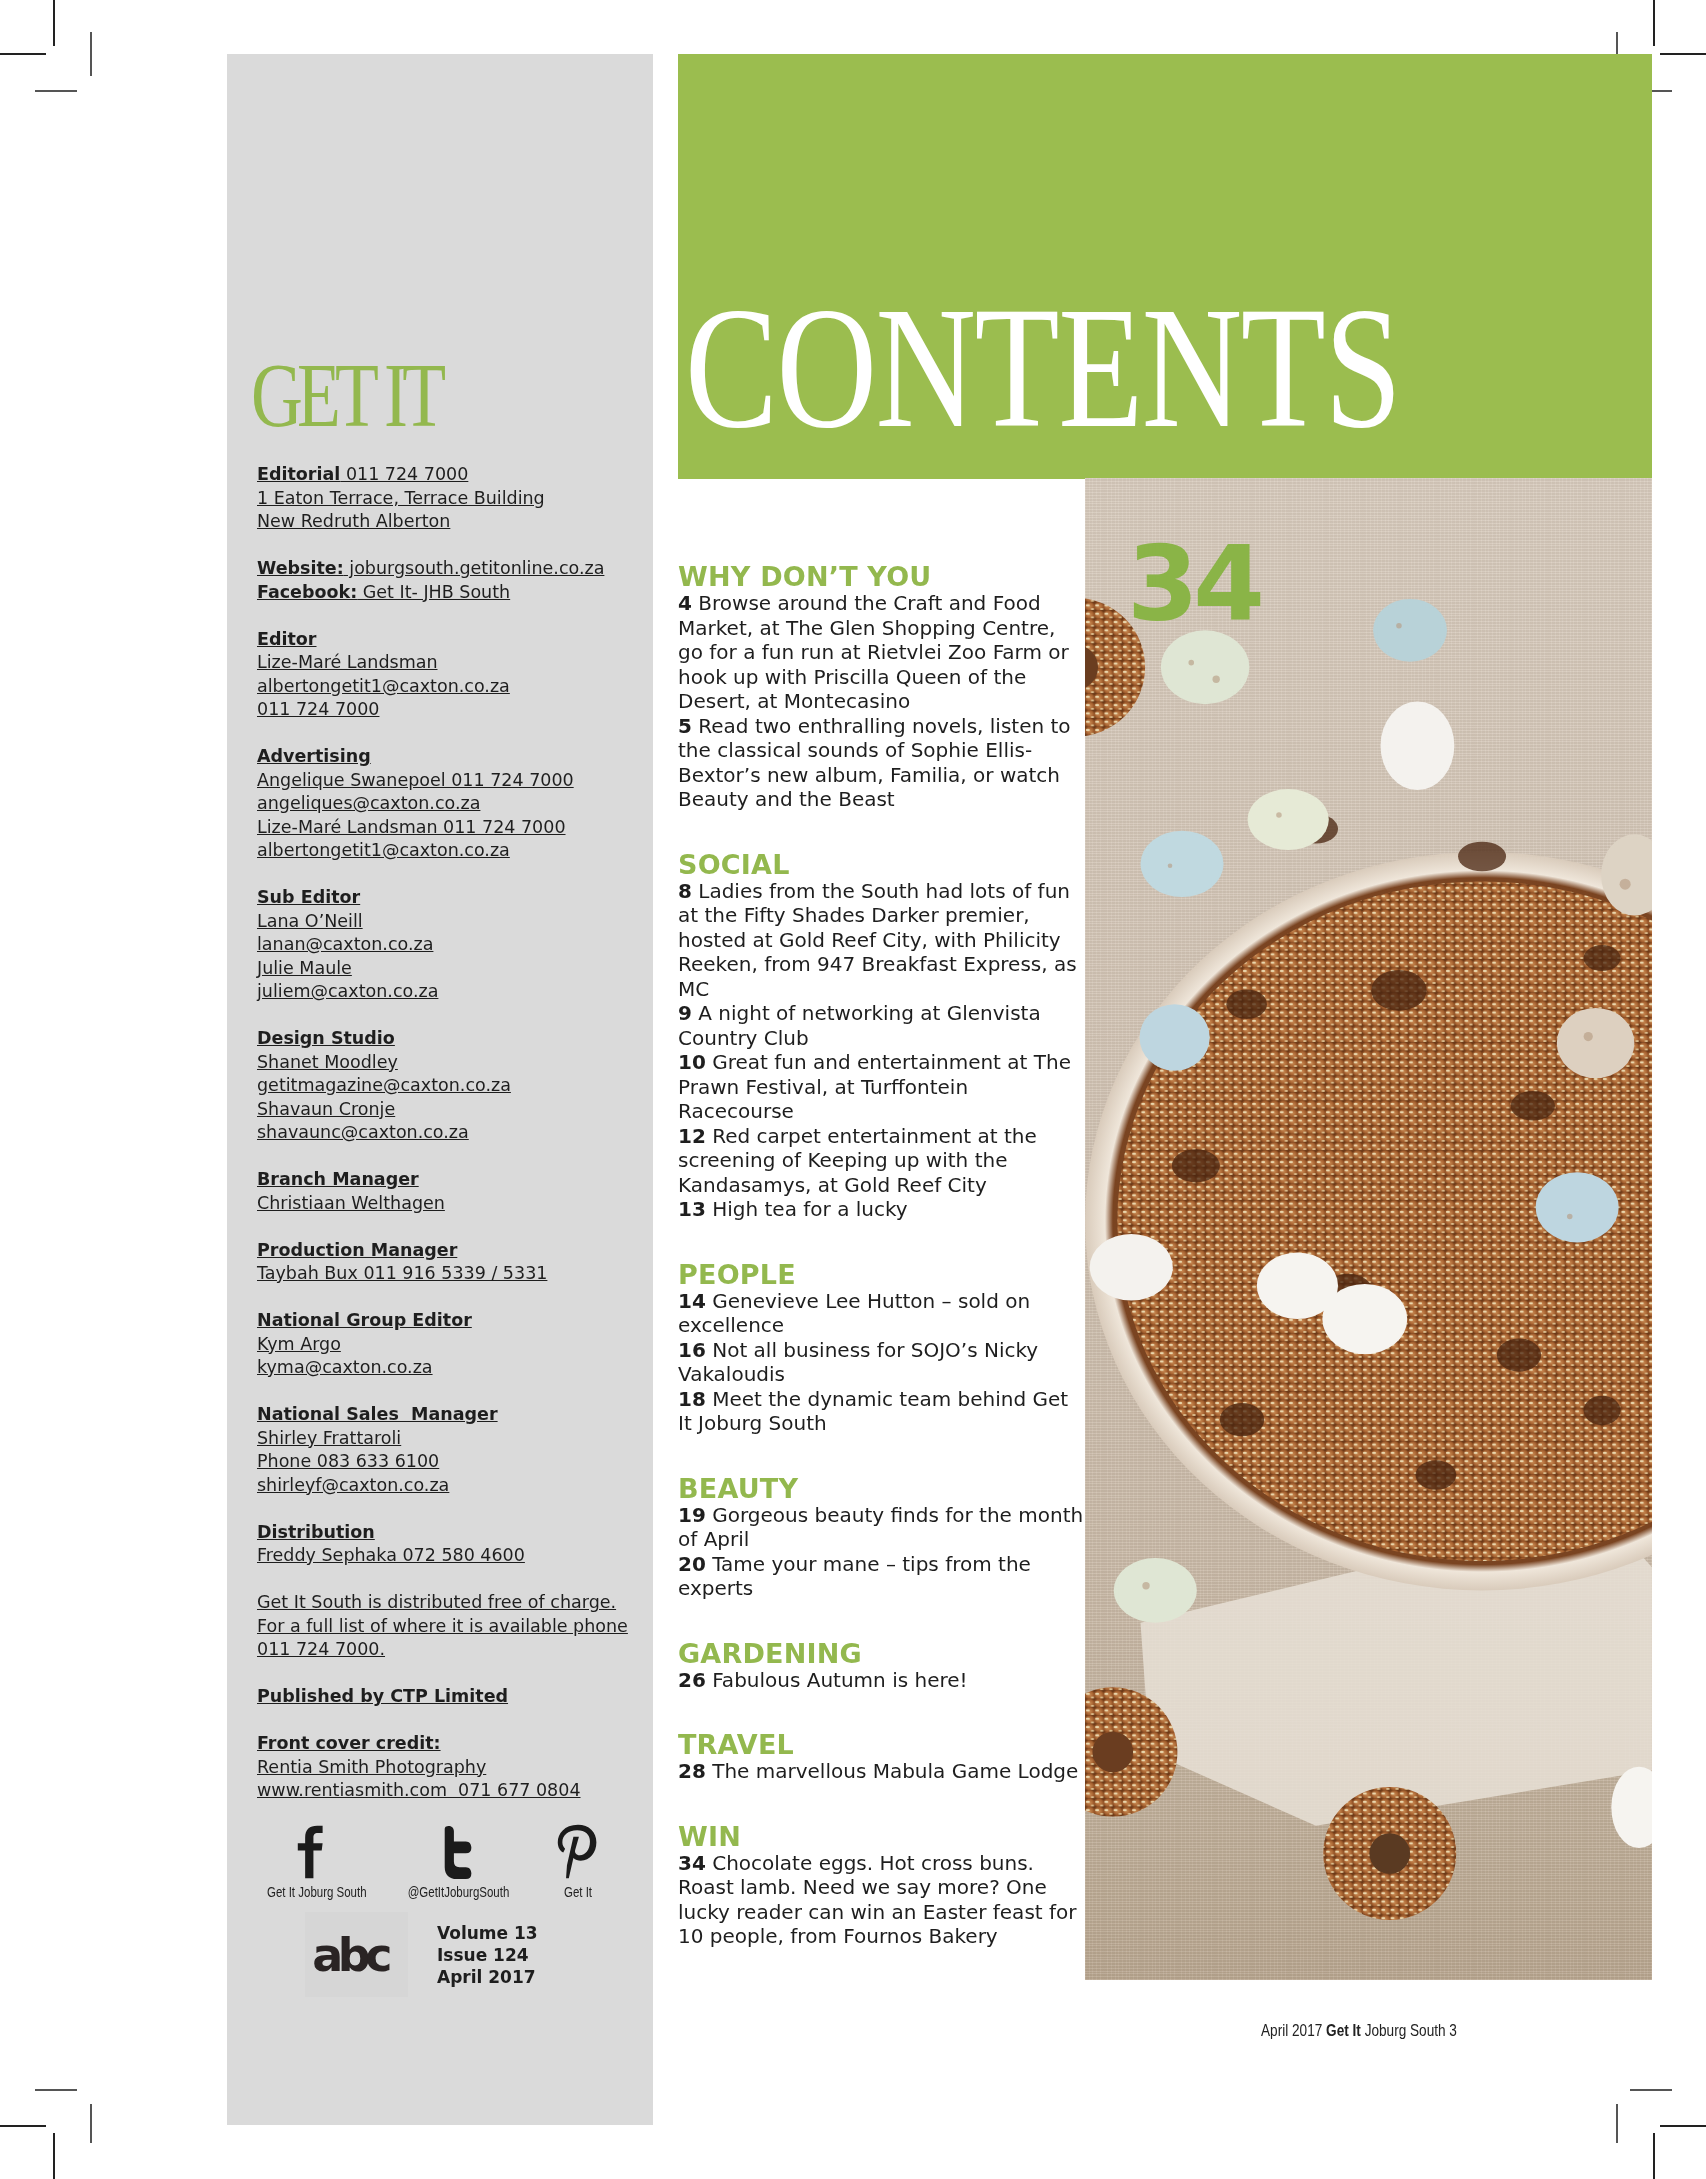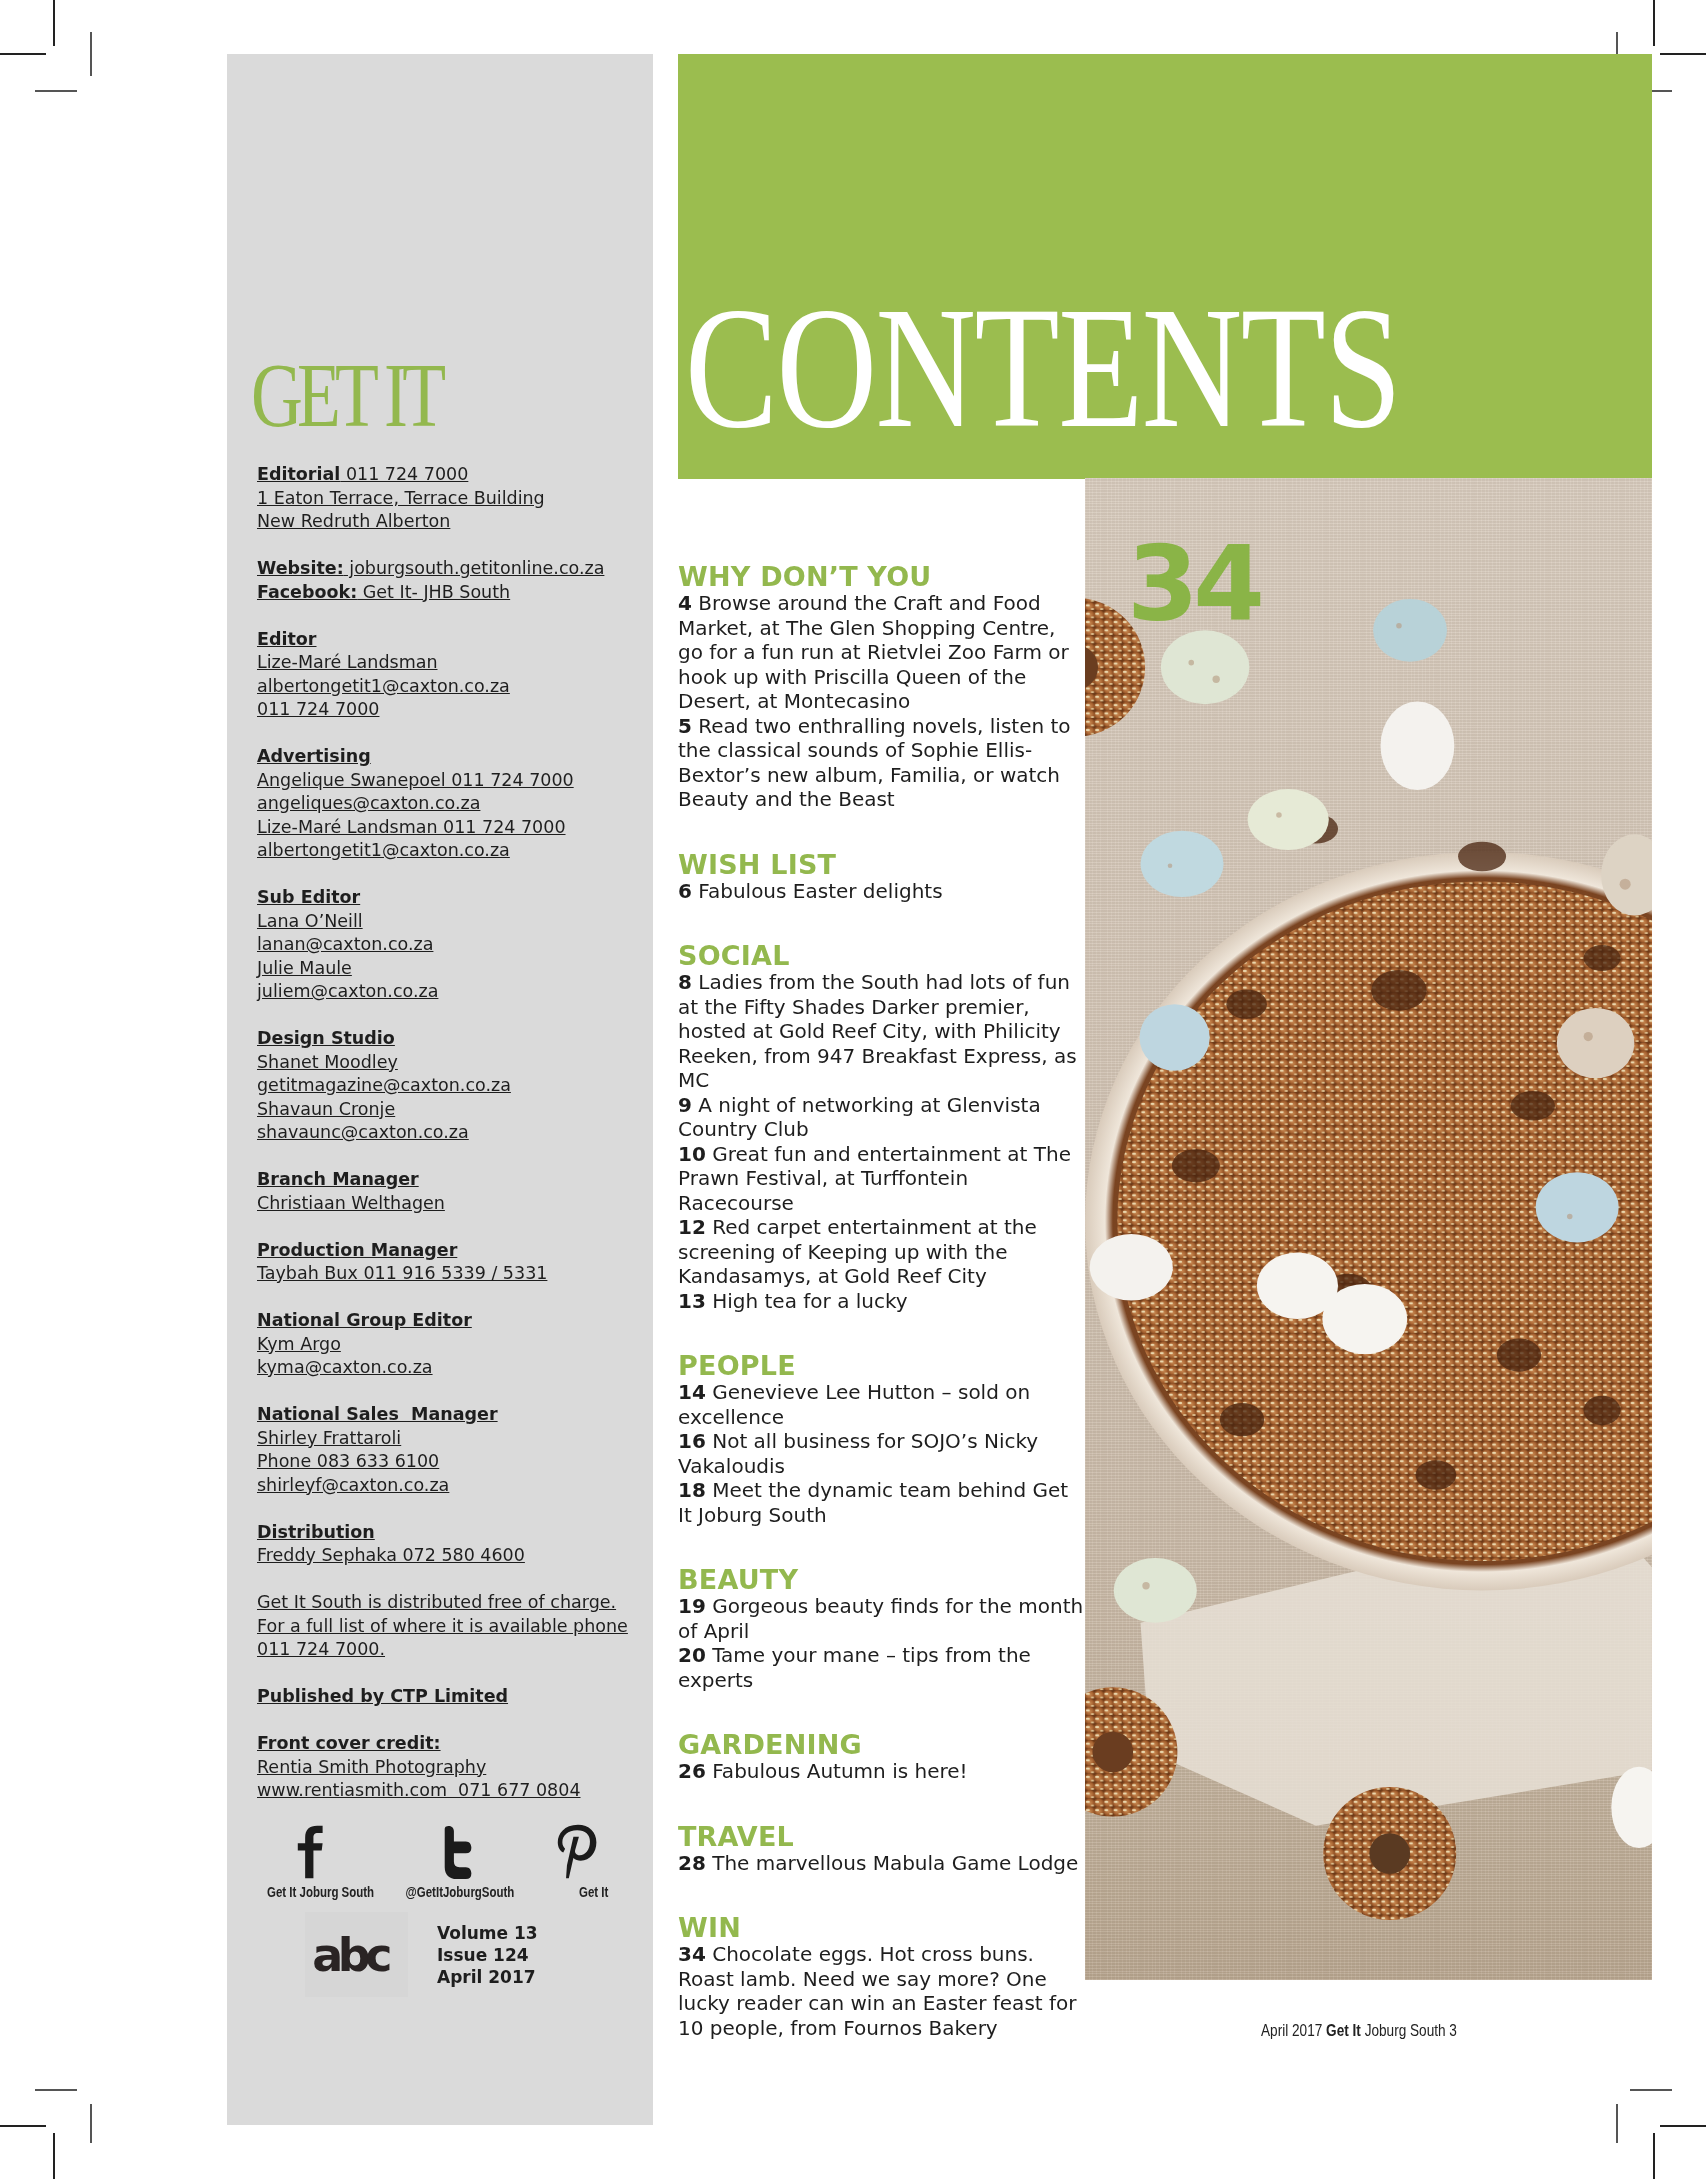--- a/index.html
+++ b/index.html
@@ -11,21 +11,21 @@
 
   #side { position:absolute; left:227px; top:54px; width:426px; height:2071px; background:#dadada; }
   #logo { position:absolute; left:251px; top:349px; font-family:"Liberation Serif", "DejaVu Serif", serif;
           color:#93b84e; font-size:92px; letter-spacing:-7.4px; line-height:1; transform:scaleX(0.78); transform-origin:left top; }
   #staff { position:absolute; left:257px; top:463px; width:388px; font-size:17.5px; line-height:23.5px; }
   .blk { margin-bottom:23.5px;text-decoration:underline; }
   .blk .ln { white-space:nowrap; display:block; }
   .b { font-weight:bold; }
 
   #social { position:absolute; left:257px; top:1823px; width:388px; height:92px; }
-  .soc { position:absolute; top:0; text-align:right;font-weight:bold; }
+  .soc { position:absolute; top:0; text-align:center; }
   .soc .ic { display:block; height:57px; }
   .soc .lbl { display:block; font-family:"Liberation Sans", sans-serif; font-size:14px; transform:scaleX(0.82); white-space:nowrap; color:#222; margin-top:3.7px; }
 
   #abc { position:absolute; left:305px; top:1912px; width:103px; height:85px; background:#d6d6d6; }
   #issue { position:absolute; left:437px; top:1922px; font-weight:bold; font-size:17px; line-height:22px; }
 
   #head { position:absolute; left:678px; top:54px; width:974px; height:425px; background:#9bbd4f; }
   #head-title { position:absolute; left:7.4px; top:227px; font-family:"Liberation Serif", "DejaVu Serif", serif;
           color:#ffffff; font-size:174px; line-height:1; letter-spacing:-1.8px; transform:scaleX(0.80); transform-origin:left top; white-space:nowrap; }
 
@@ -263,24 +263,20 @@
   <div id="pnum">34</div>
 </div>
 
 <div id="toc">
   <div class="sec">
     <h2>WHY DON’T YOU</h2>
     <div class="item"><span class="pg">4</span><span> Browse around the Craft and Food Market, at The Glen Shopping Centre, go for a fun run at Rietvlei Zoo Farm or hook up with Priscilla Queen of the Desert, at Montecasino</span></div>
     <div class="item"><span class="pg">5</span><span> Read two enthralling novels, listen to the classical sounds of Sophie Ellis-Bextor’s new album, Familia, or watch Beauty and the Beast</span></div>
   </div>
   <div class="sec">
-    <h2>WISH LIST</h2>
-    <div class="item"><span class="pg">6</span><span> Fabulous Easter delights</span></div>
-  </div>
-  <div class="sec">
     <h2>SOCIAL</h2>
     <div class="item"><span class="pg">8</span><span> Ladies from the South had lots of fun at the Fifty Shades Darker premier, hosted at Gold Reef City, with Philicity Reeken, from 947 Breakfast Express, as MC</span></div>
     <div class="item"><span class="pg">9</span><span> A night of networking at Glenvista Country Club</span></div>
     <div class="item"><span class="pg">10</span><span> Great fun and entertainment at The Prawn Festival, at Turffontein Racecourse</span></div>
     <div class="item"><span class="pg">12</span><span> Red carpet entertainment at the screening of Keeping up with the Kandasamys, at Gold Reef City</span></div>
     <div class="item"><span class="pg">13</span><span> High tea for a lucky</span></div>
   </div>
   <div class="sec">
     <h2>PEOPLE</h2>
     <div class="item"><span class="pg">14</span><span> Genevieve Lee Hutton – sold on excellence</span></div>

